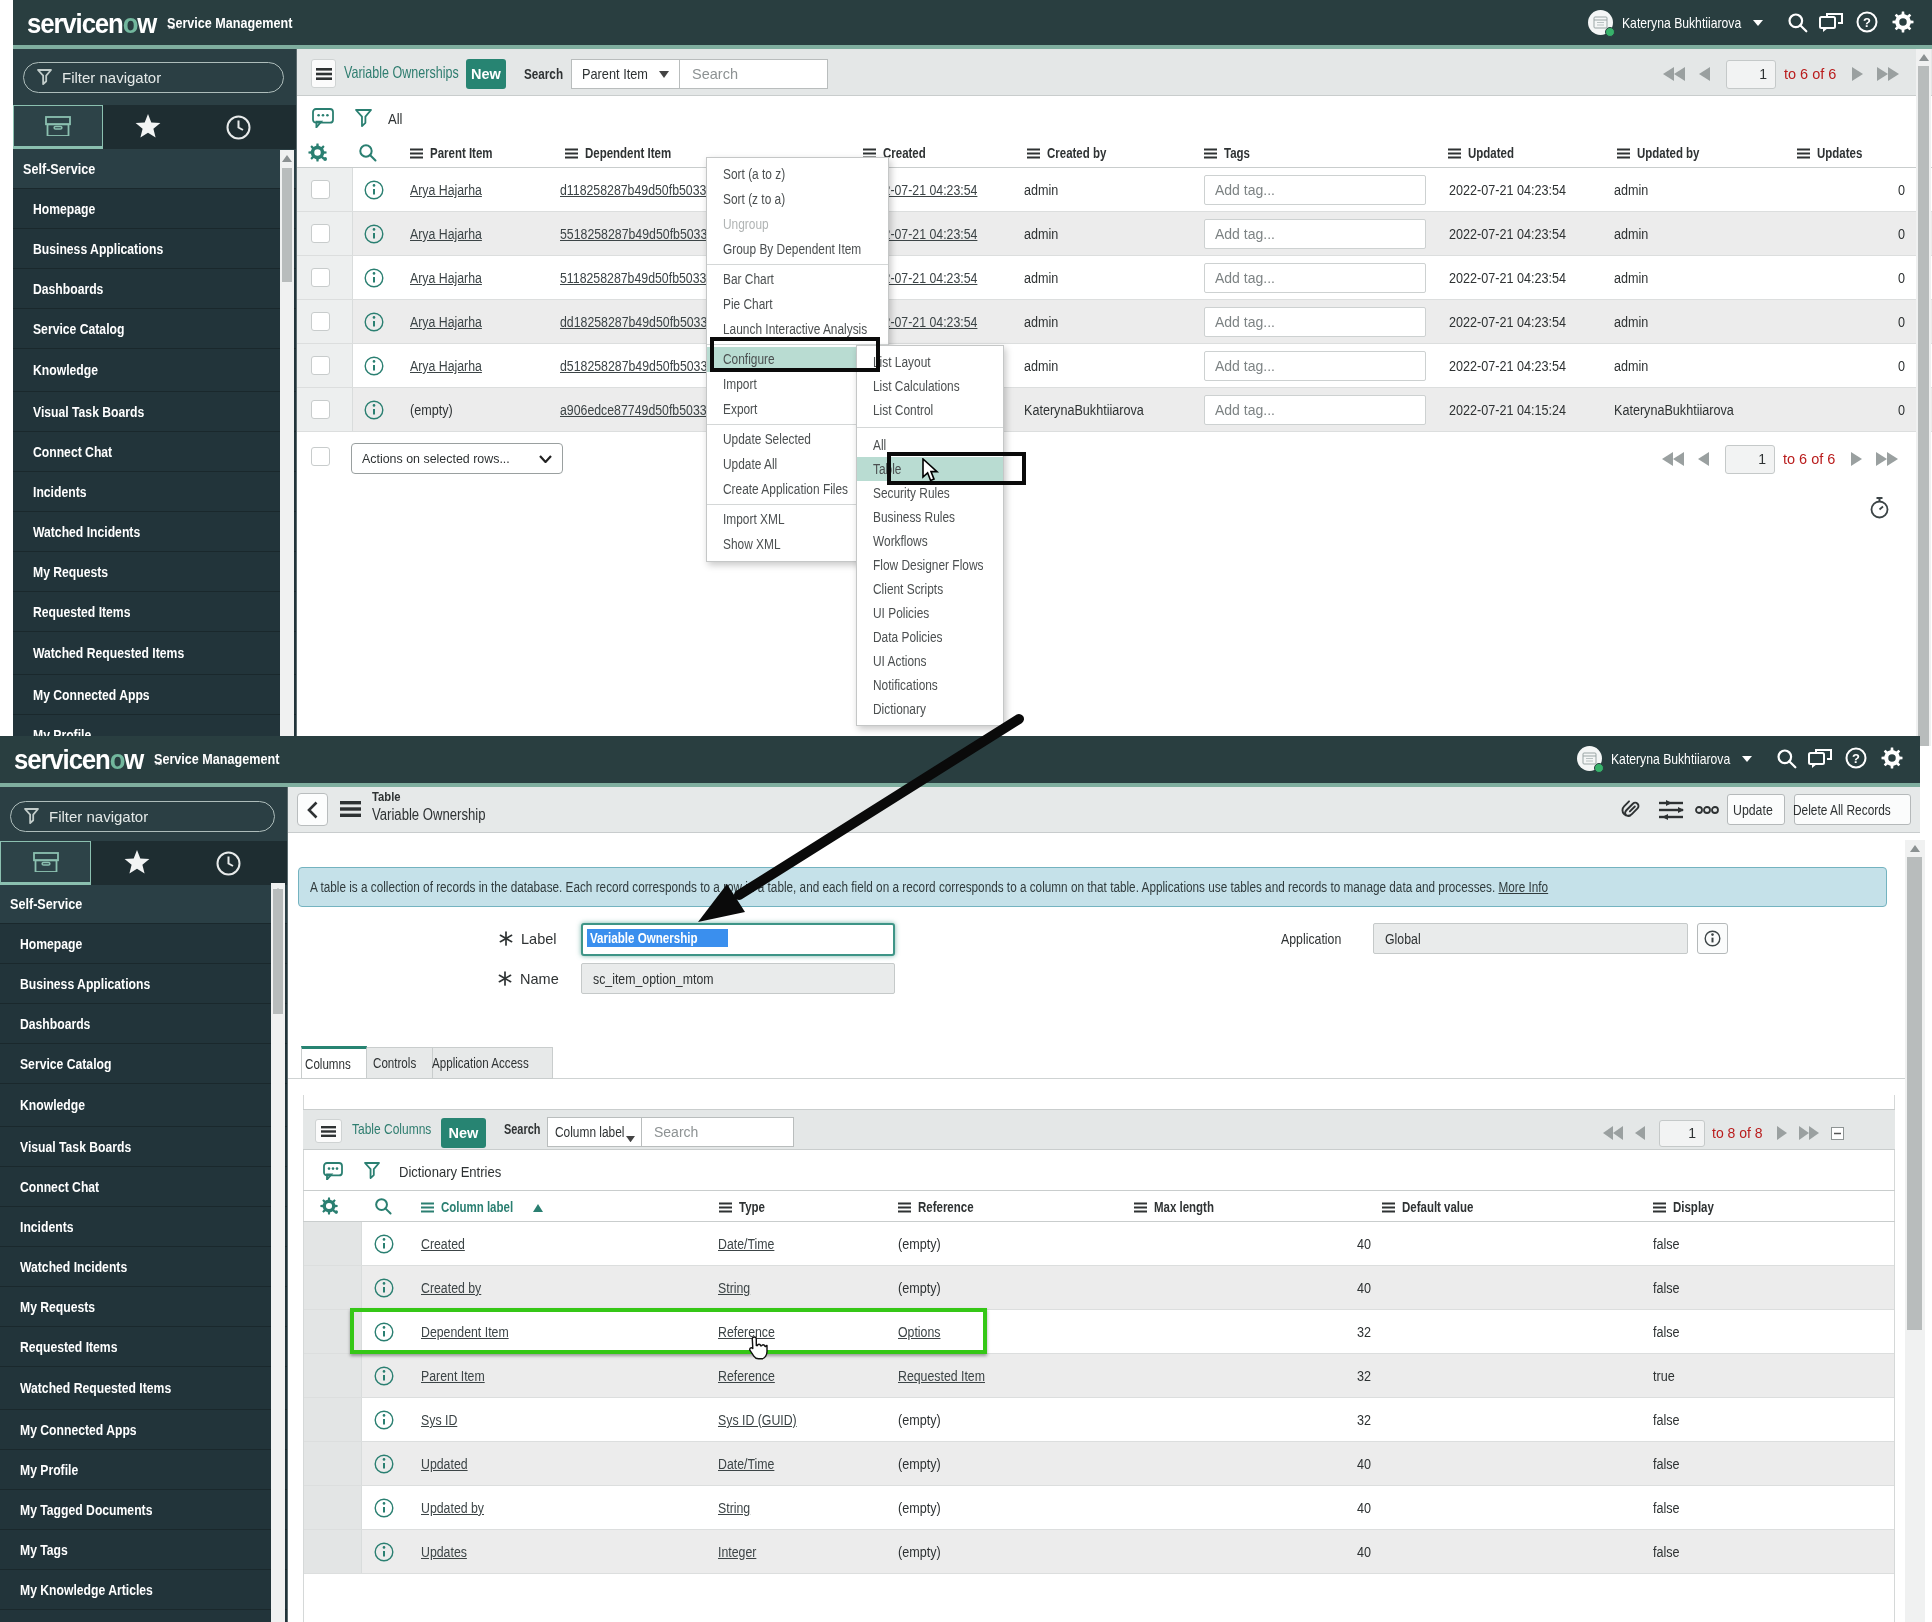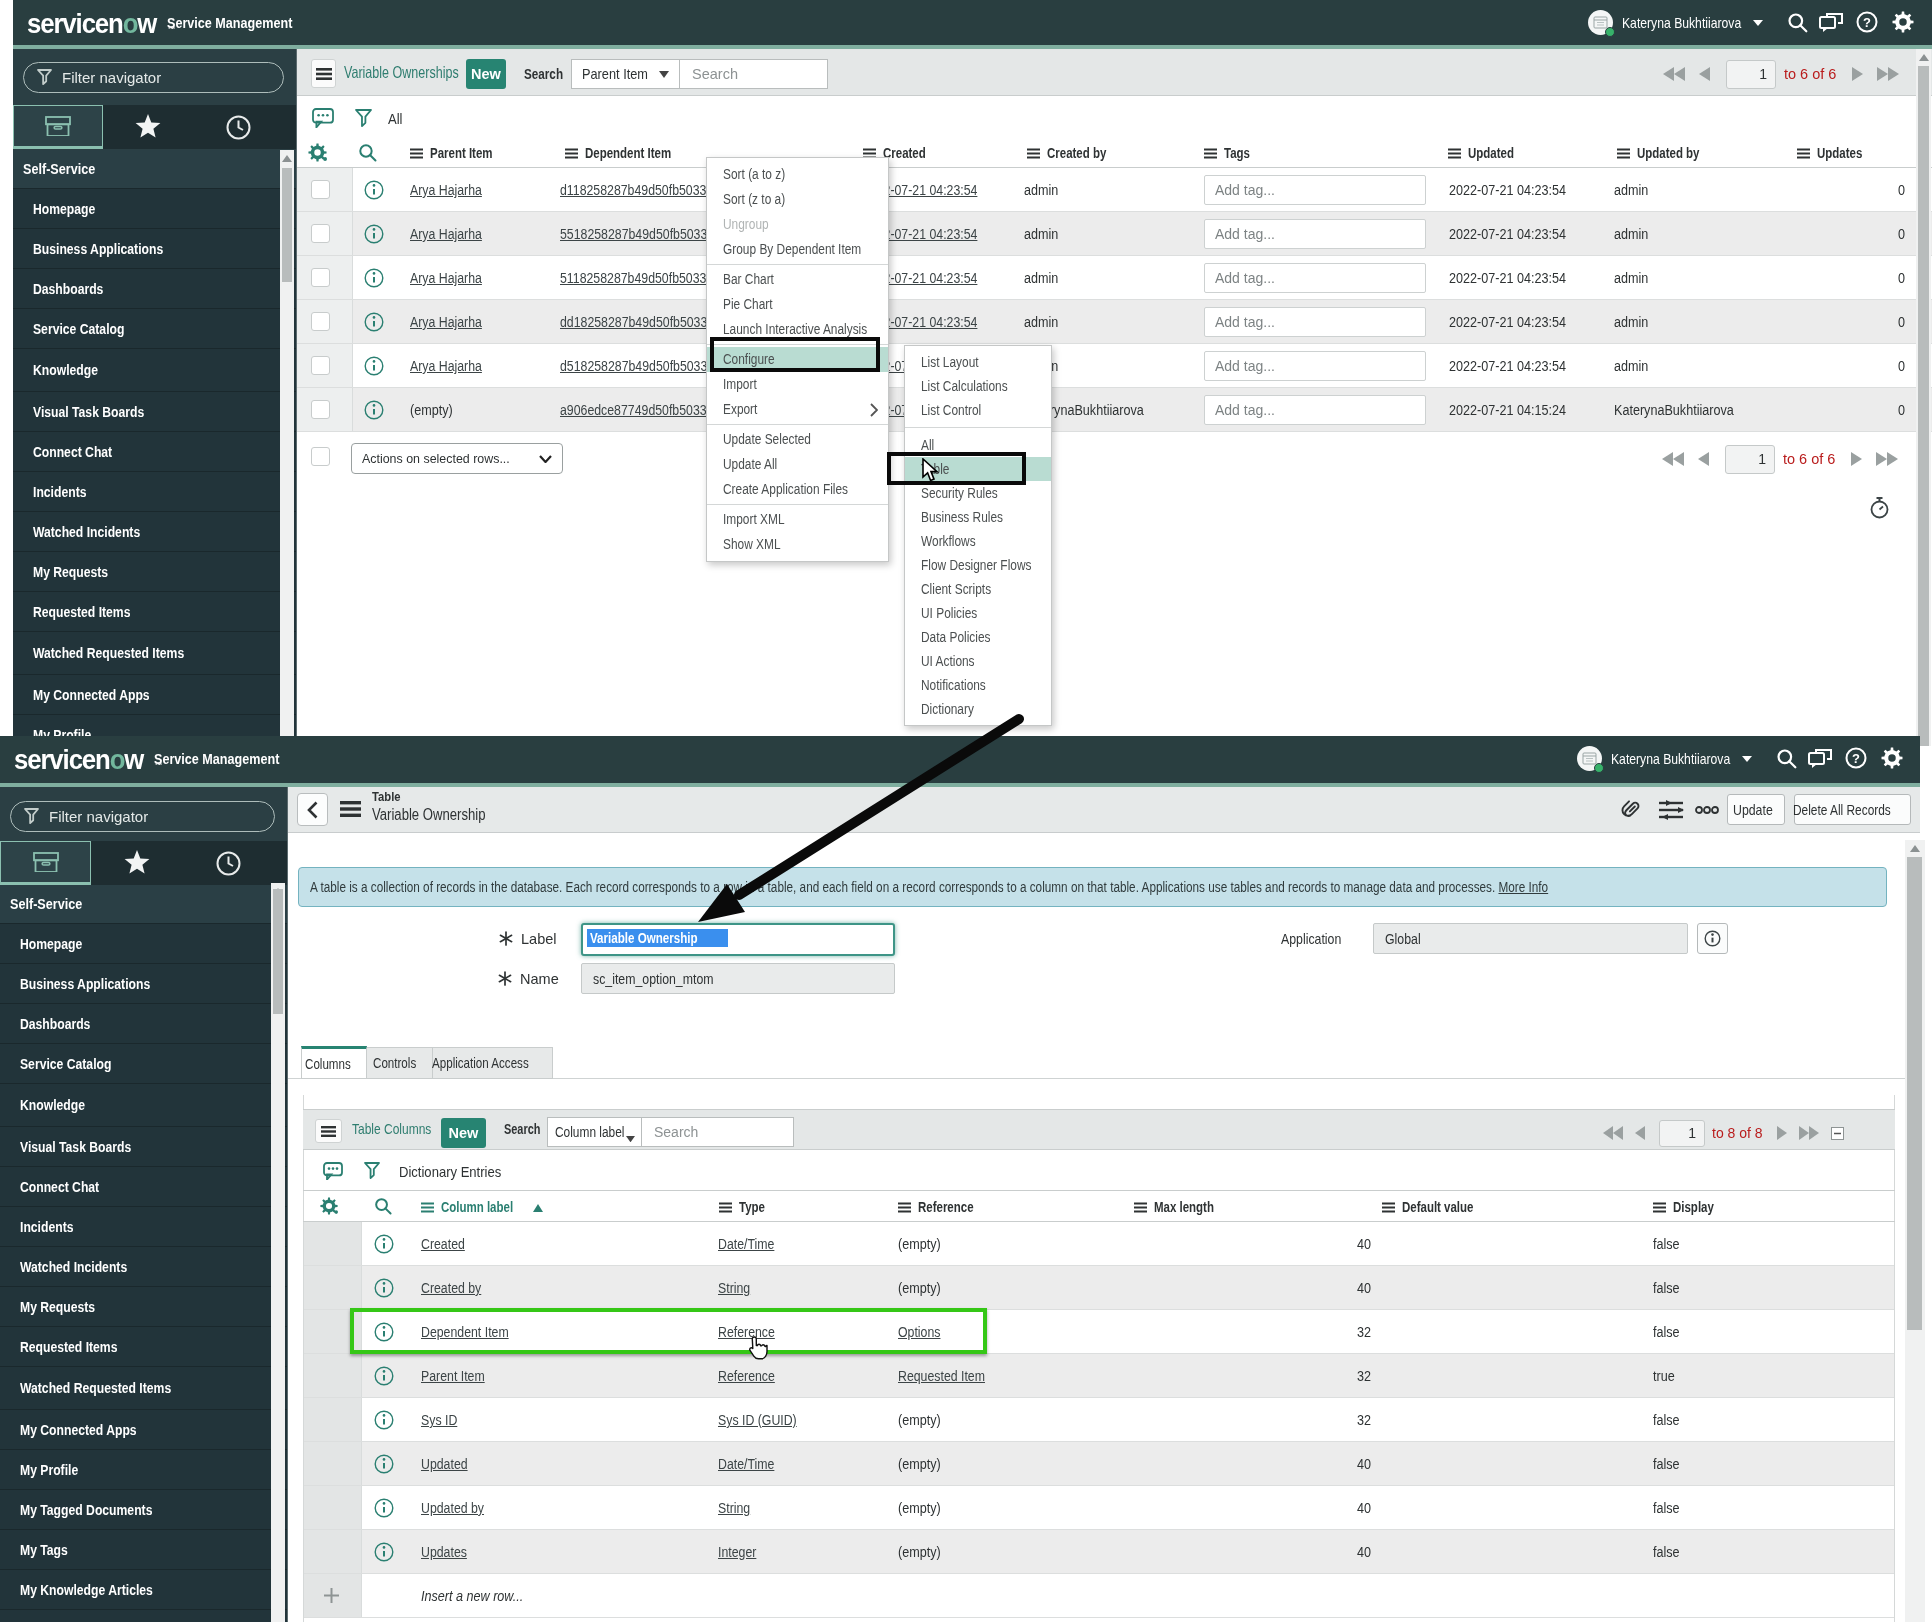--- a/index.html
+++ b/index.html
@@ -477,21 +477,21 @@
           <path d="M1 1 L7 7 L1 13" stroke="#555" stroke-width="1.8" fill="none"></path>
         </svg></div>
 <div class="msep"></div>
 <div class="mi" style="height:25px;line-height:25px"><span style="display:inline-block;transform:scaleX(0.85);transform-origin:0 50%;white-space:nowrap">Update Selected</span></div>
 <div class="mi" style="height:25px;line-height:25px"><span style="display:inline-block;transform:scaleX(0.85);transform-origin:0 50%;white-space:nowrap">Update All</span></div>
 <div class="mi" style="height:25px;line-height:25px"><span style="display:inline-block;transform:scaleX(0.85);transform-origin:0 50%;white-space:nowrap">Create Application Files</span></div>
 <div class="msep"></div>
 <div class="mi" style="height:25px;line-height:25px"><span style="display:inline-block;transform:scaleX(0.85);transform-origin:0 50%;white-space:nowrap">Import XML</span></div>
 <div class="mi" style="height:25px;line-height:25px"><span style="display:inline-block;transform:scaleX(0.85);transform-origin:0 50%;white-space:nowrap">Show XML</span></div>
 </div>
-<div class="menu" style="left:904px;top:345px;width:148px;padding:4px 0">
+<div class="menu" style="left:856px;top:345px;width:148px;padding:4px 0">
 <div class="mi" style="height:24px;line-height:24px"><span style="display:inline-block;transform:scaleX(0.85);transform-origin:0 50%;white-space:nowrap">List Layout</span></div>
 <div class="mi" style="height:24px;line-height:24px"><span style="display:inline-block;transform:scaleX(0.85);transform-origin:0 50%;white-space:nowrap">List Calculations</span></div>
 <div class="mi" style="height:24px;line-height:24px"><span style="display:inline-block;transform:scaleX(0.85);transform-origin:0 50%;white-space:nowrap">List Control</span></div>
 <div class="msep" style="margin:5px 0"></div>
 <div class="mi" style="height:24px;line-height:24px"><span style="display:inline-block;transform:scaleX(0.85);transform-origin:0 50%;white-space:nowrap">All</span></div>
 <div class="mi hl" style="height:24px;line-height:24px"><span style="display:inline-block;transform:scaleX(0.85);transform-origin:0 50%;white-space:nowrap">Table</span></div>
 <div class="mi" style="height:24px;line-height:24px"><span style="display:inline-block;transform:scaleX(0.85);transform-origin:0 50%;white-space:nowrap">Security Rules</span></div>
 <div class="mi" style="height:24px;line-height:24px"><span style="display:inline-block;transform:scaleX(0.85);transform-origin:0 50%;white-space:nowrap">Business Rules</span></div>
 <div class="mi" style="height:24px;line-height:24px"><span style="display:inline-block;transform:scaleX(0.85);transform-origin:0 50%;white-space:nowrap">Workflows</span></div>
 <div class="mi" style="height:24px;line-height:24px"><span style="display:inline-block;transform:scaleX(0.85);transform-origin:0 50%;white-space:nowrap">Flow Designer Flows</span></div>
@@ -949,29 +949,20 @@
           <line x1="10.0" y1="9.0" x2="10.0" y2="14.6" stroke="#2a7f71" stroke-width="2"></line>
           <circle cx="10.0" cy="5.4" r="1.3" fill="#2a7f71"></circle>
         </svg>
       </div>
 <div class="cellink" style="left:117px;top:14px">Updates</div>
 <div class="cellink" style="left:414px;top:14px">Integer</div>
 <div class="celltxt" style="left:594px;top:14px">(empty)</div>
 <div class="celltxt" style="left:973px;top:14px;width:94px;text-align:right;transform-origin:100% 50%">40</div>
 <div class="celltxt" style="left:1349px;top:14px">false</div>
 </div>
-<div class="lrow" style="left:304px;top:1574px;width:1590px;height:44px;background:#fff;border-bottom:1px solid #dcdede">
-<div class="cbcell" style="left:0;width:58px;background:#e3e5e5">
-        <svg width="15" height="15" viewBox="0 0 15 15" style="position:absolute;left:20px;top:14px">
-          <line x1="7.5" y1="0" x2="7.5" y2="15" stroke="#8e9494" stroke-width="2"></line>
-          <line x1="0" y1="7.5" x2="15" y2="7.5" stroke="#8e9494" stroke-width="2"></line>
-        </svg>
-      </div>
-<div class="celltxt" style="left:117px;top:14px;font-style:italic">Insert a new row...</div>
-</div>
 <div class="greenbox" style="left:350px;top:1308px;width:637px;height:46px"></div>
 <svg class="cursor" width="21" height="24" viewBox="0 0 21 24" style="left:747px;top:1336px">
 <path d="M7.3 1 C8.4 1 9.3 1.9 9.3 3 L9.3 9.5 L10.4 9.6 C10.5 8.9 11.2 8.3 12 8.3 C12.8 8.3 13.5 8.9 13.6 9.7 L14.6 9.9 C14.8 9.3 15.4 8.8 16.1 8.8 C16.9 8.8 17.6 9.4 17.7 10.2 L18.6 10.5 C18.8 9.9 19.4 9.5 20 9.5 L20 15.5 C20 19 18 22.8 14.5 22.8 L11.5 22.8 C9.4 22.8 7.9 21.8 6.8 20.1 L3 14.4 C2.4 13.5 2.8 12.3 3.8 11.9 C4.5 11.7 5.3 11.9 5.8 12.5 L5.3 3 C5.3 1.9 6.2 1 7.3 1 Z" fill="#fff" stroke="#111" stroke-width="1.4" stroke-linejoin="round"></path>
     </svg>
 <div class="sbtrack" style="left:1905px;top:840px;width:20px;height:782px"></div>
 <div class="sbarrow" style="left:1910px;top:845px"></div>
 <div class="sbthumb" style="left:1907px;top:857px;width:15px;height:473px"></div>
 <svg class="arrowsvg" width="1932" height="1622" viewBox="0 0 1932 1622">
   <line x1="1019" y1="719" x2="739" y2="895" stroke="#0a0a0a" stroke-width="10" stroke-linecap="round"></line>
   <polygon points="698,922 745,912 727,884" fill="#0a0a0a"></polygon>

